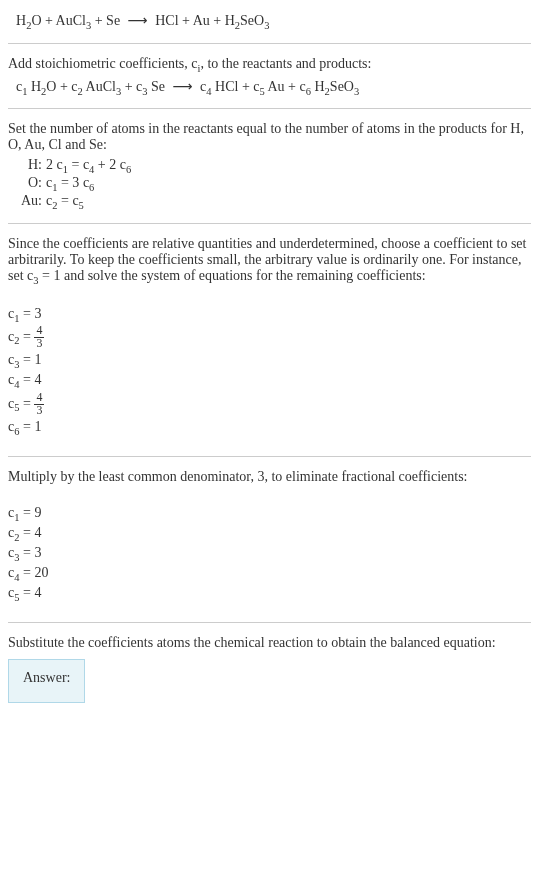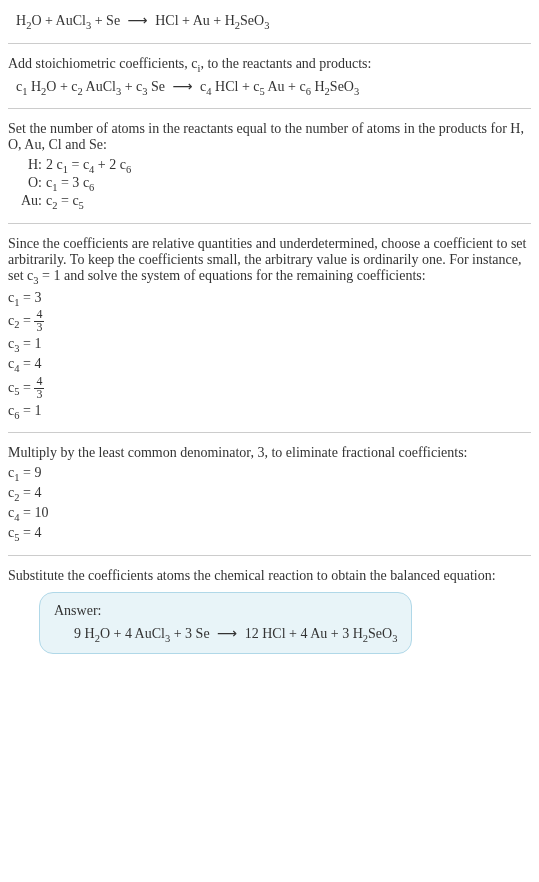--- a/index.html
+++ b/index.html
@@ -31,33 +31,32 @@
     }
     .atom-row {
       display: flex;
     }
     .atom-label {
       width: 30px;
       text-align: right;
       padding-right: 4px;
     }
     .coef-list {
-      margin: 4px 0;
+      margin: 20px 0;
     }
     .coef-row {
       margin: 2px 0;
     }
     .answer-box {
       background: #e8f4f8;
       border: 1px solid #b0d8e8;
-      border-radius: 14px;
+      border-radius: 0;
       padding: 10px 14px;
       margin-top: 8px;
       display: inline-block;
-      margin-left: 31px;
     }
     .answer-label {
       margin-bottom: 6px;
     }
     .answer-content {
       padding-left: 20px;
     }
     .sub {
       font-size: 0.75em;
       vertical-align: sub;
@@ -137,28 +136,26 @@
   </div>
 </div>
 
 <hr class="hr-line">
 
 <div class="section">
   <div>Multiply by the least common denominator, 3, to eliminate fractional coefficients:</div>
   <div class="coef-list">
     <div class="coef-row"><span class="italic">c</span><span class="sub">1</span> = <span>9</span></div>
     <div class="coef-row"><span class="italic">c</span><span class="sub">2</span> = <span>4</span></div>
-    <div class="coef-row"><span class="italic">c</span><span class="sub">4</span> = <span>10</span></div>
+    <div class="coef-row"><span class="italic">c</span><span class="sub">3</span> = <span>3</span></div>
+    <div class="coef-row"><span class="italic">c</span><span class="sub">4</span> = <span>20</span></div>
     <div class="coef-row"><span class="italic">c</span><span class="sub">5</span> = <span>4</span></div>
   </div>
 </div>
 
 <hr class="hr-line">
 
 <div class="section">
   <div>Substitute the coefficients atoms the chemical reaction to obtain the balanced equation:</div>
   <div class="answer-box">
     <div class="answer-label">Answer:</div>
-    <div class="answer-content">
-      9 H<span class="sub">2</span>O + 4 AuCl<span class="sub">3</span> + 3 Se <span class="arrow">⟶</span> 12 HCl + 4 Au + 3 H<span class="sub">2</span>SeO<span class="sub">3</span>
-    </div>
   </div>
 </div>
 
 </body></html>

